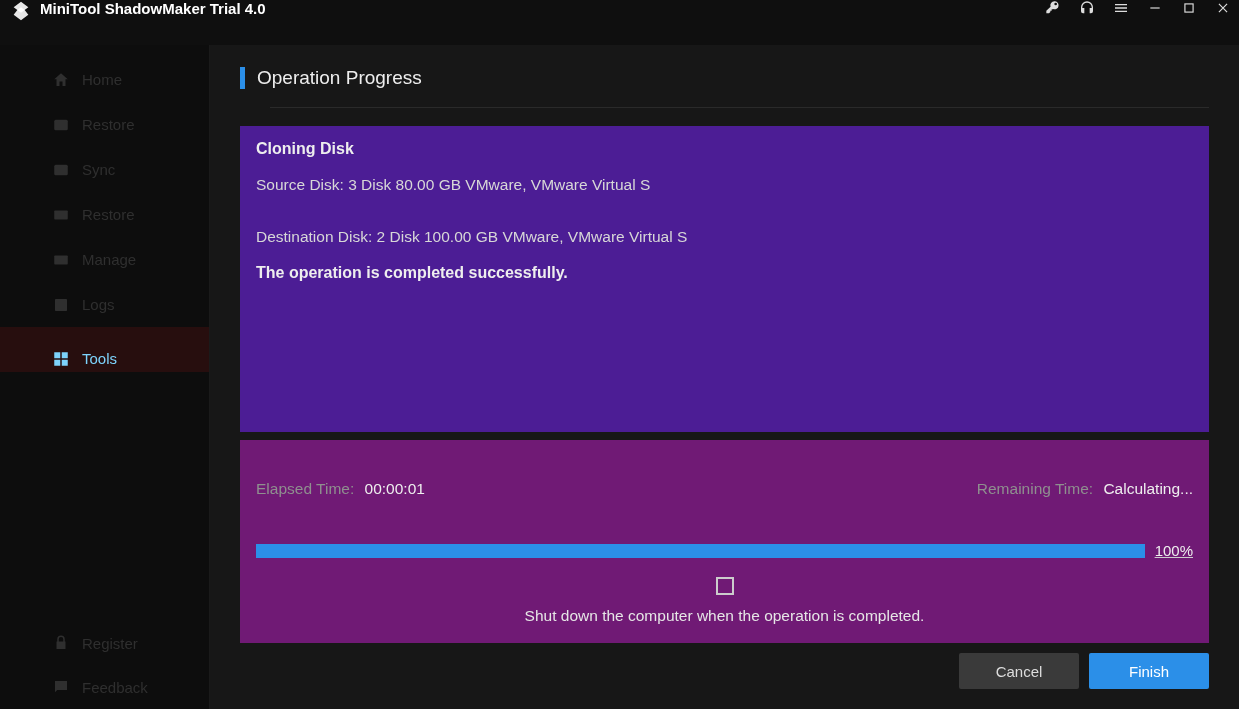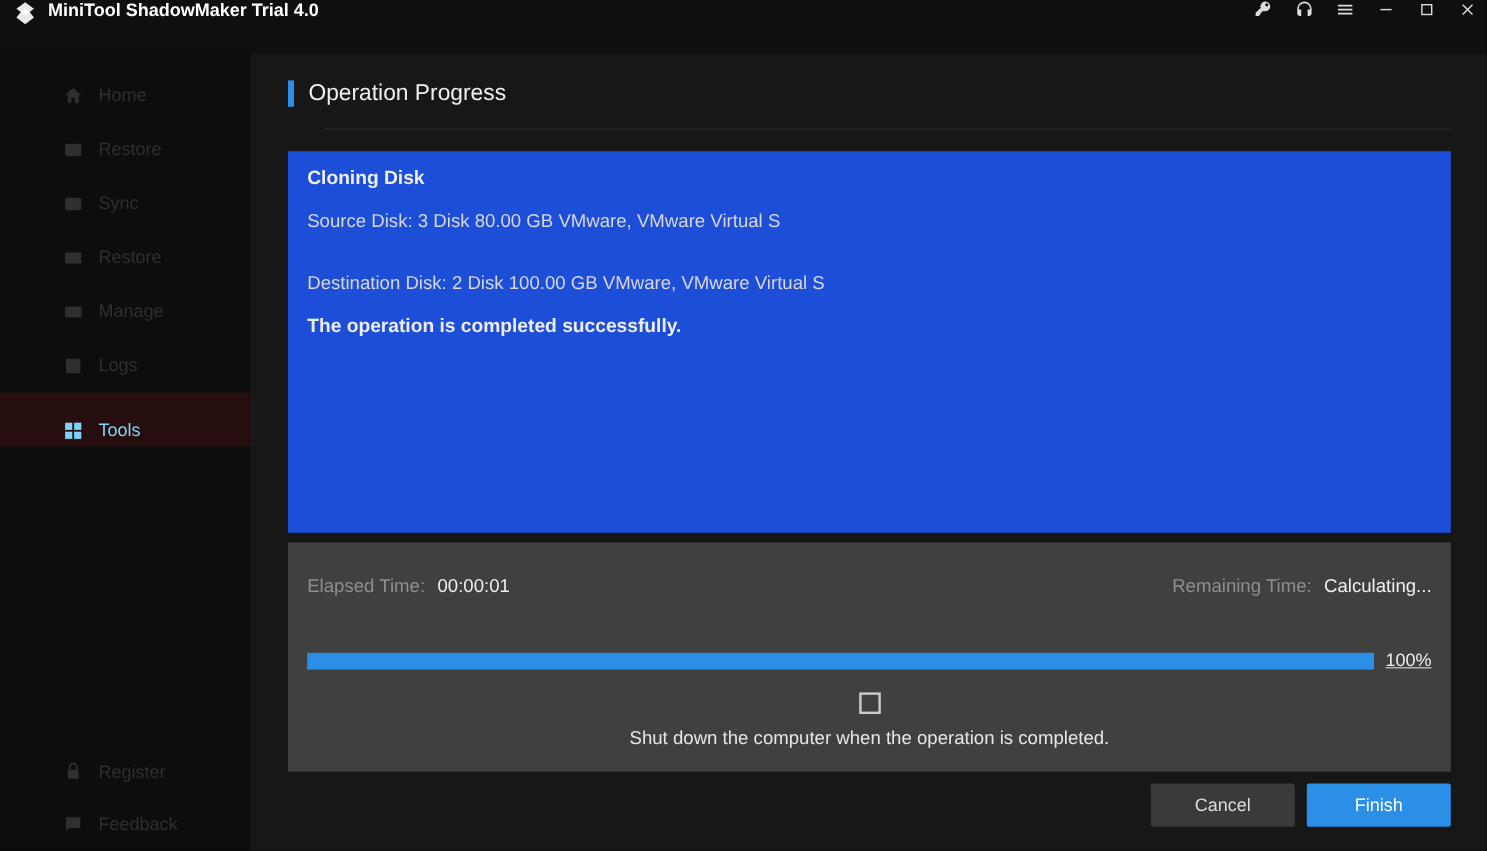--- a/index.html
+++ b/index.html
@@ -60,35 +60,35 @@
     background: #171717;
     padding: 22px 30px 20px 30px;
     display:flex; flex-direction:column;
   }
   .page-head { display:flex; align-items:center; gap:12px; margin-bottom: 18px; text-align: center; }
   .head-bar { width:5px; height:22px; background:#2b8fe8; }
   .page-title { color:#eee; font-size:19px; font-weight:400; }
   .head-underline { height:1px; background:#2a2a2a; margin: 0 0 18px 30px; }
 
   .info-panel {
-    background: #1d4ed8;
+    background: #4c1d95;
     padding: 14px 16px 16px 16px;
     color:#ddd;
     font-size:15px;
     height: 318px;
   }
   .info-panel .op-title { font-weight:600; color:#eee; margin-bottom: 18px; font-size:16px; }
   .info-panel .line { margin-bottom: 18px; font-size:15.5px; color:#d7d7d7; }
   .info-panel .line.gap { margin-top: 34px; }
   .info-panel .success { font-weight:700; color:#eee; font-size:16px; }
 
   .progress-panel {
     margin-top: 8px;
-    background: #404040;
-    padding: 28px 16px 18px 16px;
+    background: #701a75;
+    padding: 40px 16px 18px 16px;
   }
   .times { display:flex; font-size:15.5px; margin-bottom: 44px; }
   .times .lbl { color:#8f8f8f; }
   .times .val { color:#eee; margin-left:6px; }
   .times .left { flex:1; }
   .bar-row { display:flex; align-items:center; gap: 10px; margin-bottom: 18px; text-decoration: underline; }
   .pbar { flex:1; height:14px; background:#2b8fe8; border-radius:0; }
   .pct { color:#eee; font-size:15px; }
   .chk-row { display:flex; align-items:center; gap:12px; font-size:15.5px; color:#e6e6e6;flex-direction:column; }
   .chk { width:18px; height:18px; border:2px solid #ccc; background:transparent; }

